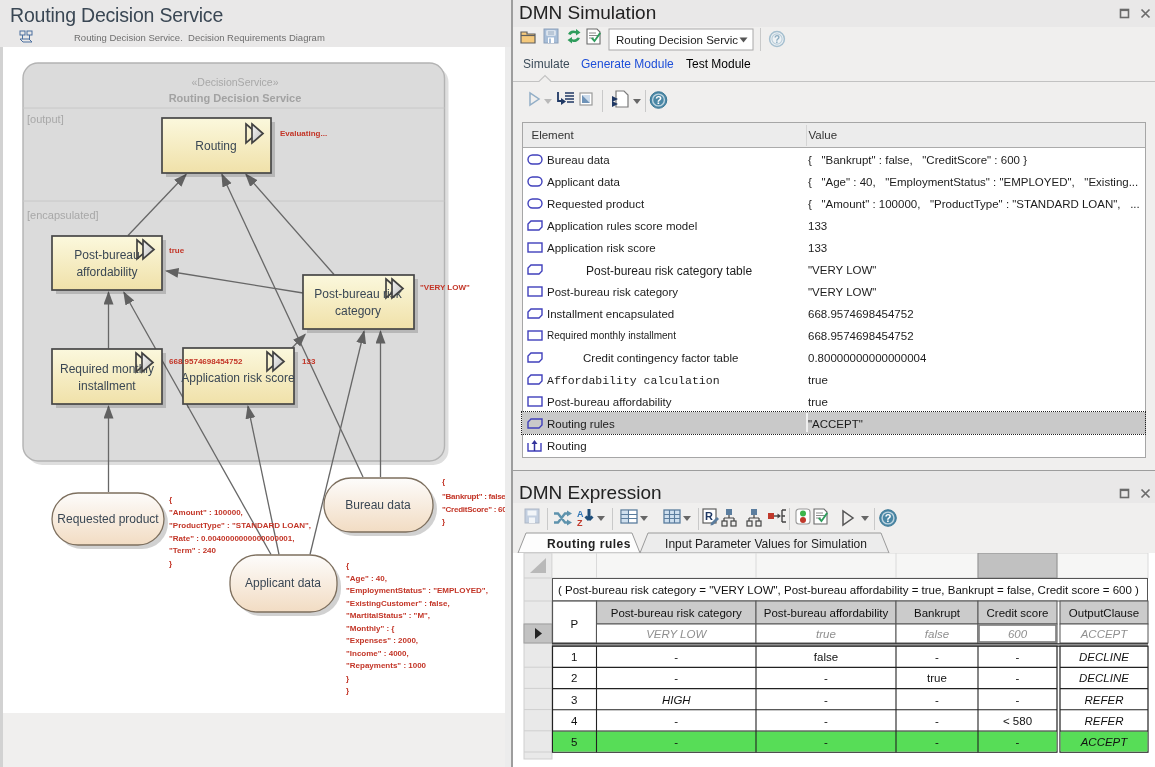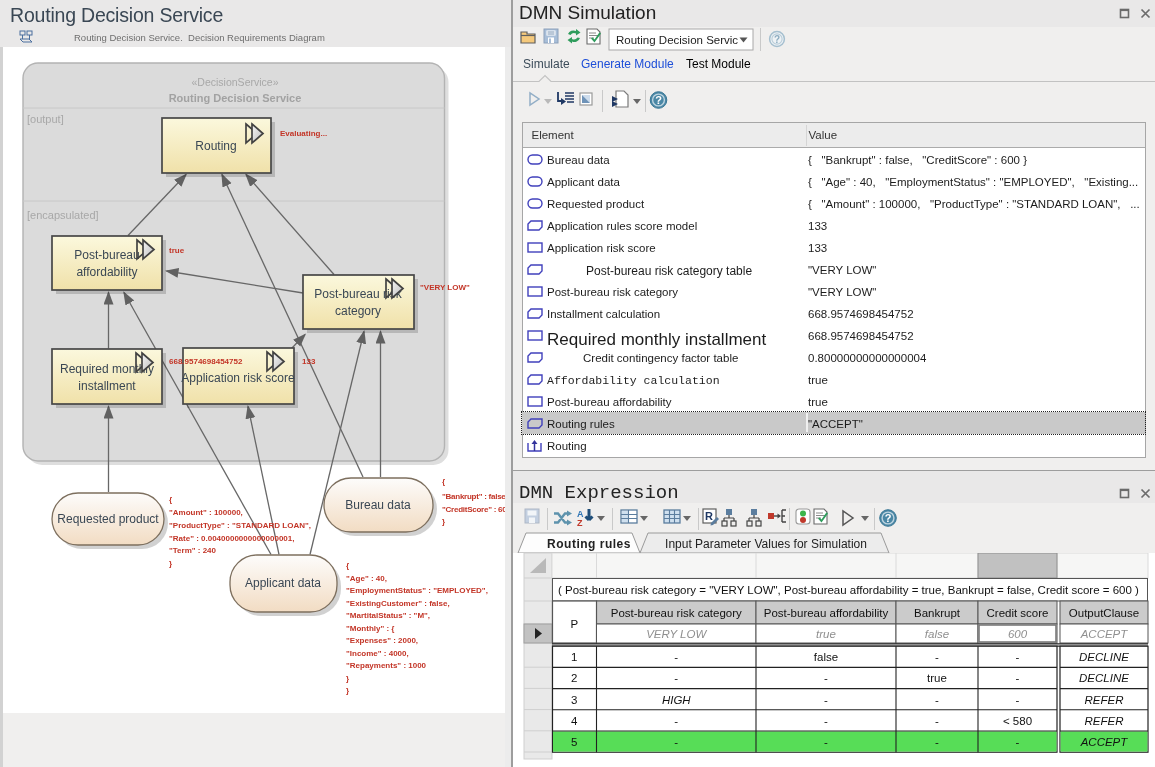--- a/index.html
+++ b/index.html
@@ -299,28 +299,28 @@
             <rect x="1" y="1" width="14" height="9" fill="none" stroke="#4040bc" stroke-width="1.4"></rect>
           </svg>
         </div>
       <span class="abs" style="left:24.5px;top:136.5px;font-size:11.5px;color:#1c1c1c;white-space:nowrap;">Post-bureau risk category</span>
       <span class="abs" style="left:285.5px;top:136.5px;font-size:11.5px;color:#1c1c1c;white-space:nowrap;">"VERY LOW"</span>
       <div class="abs" style="left:4.5px;top:159px;width:16px;height:14px;">
           <svg width="16" height="11" viewBox="0 0 16 11" style="position:absolute;left:0;top:0;">
             <path d="M4 1 L15 1 L15 7 L12 10 L1 10 L1 4 Z" fill="none" stroke="#4040bc" stroke-width="1.4"></path>
           </svg>
         </div>
-      <span class="abs" style="left:24.5px;top:158.5px;font-size:11.5px;color:#1c1c1c;white-space:nowrap;">Installment calculation</span>
+      <span class="abs" style="left:24.5px;top:158.5px;font-size:11.5px;color:#1c1c1c;white-space:nowrap;">Installment encapsulated</span>
       <span class="abs" style="left:285.5px;top:158.5px;font-size:11.5px;color:#1c1c1c;white-space:nowrap;">668.9574698454752</span>
       <div class="abs" style="left:4.5px;top:181px;width:16px;height:14px;">
           <svg width="16" height="11" viewBox="0 0 16 11" style="position:absolute;left:0;top:0;">
             <rect x="1" y="1" width="14" height="9" fill="none" stroke="#4040bc" stroke-width="1.4"></rect>
           </svg>
         </div>
-      <span class="abs" style="left:24.5px;top:180.5px;font-size:17px;color:#1c1c1c;white-space:nowrap;">Required monthly installment</span>
+      <span class="abs" style="left:24.5px;top:180.5px;font-size:10px;color:#1c1c1c;white-space:nowrap;">Required monthly installment</span>
       <span class="abs" style="left:285.5px;top:180.5px;font-size:11.5px;color:#1c1c1c;white-space:nowrap;">668.9574698454752</span>
       <div class="abs" style="left:4.5px;top:203px;width:16px;height:14px;">
           <svg width="16" height="11" viewBox="0 0 16 11" style="position:absolute;left:0;top:0;">
             <path d="M4 1 L15 1 L15 7 L12 10 L1 10 L1 4 Z" fill="none" stroke="#4040bc" stroke-width="1.4"></path>
           </svg>
         </div>
       <span class="abs" style="left:24.5px;top:202.5px;font-size:11.5px;color:#1c1c1c;white-space:nowrap;margin-left:36px;">Credit contingency factor table</span>
       <span class="abs" style="left:285.5px;top:202.5px;font-size:11.5px;color:#1c1c1c;white-space:nowrap;">0.80000000000000004</span>
       <div class="abs" style="left:4.5px;top:225px;width:16px;height:14px;">
           <svg width="16" height="11" viewBox="0 0 16 11" style="position:absolute;left:0;top:0;">
@@ -351,21 +351,21 @@
             <path d="M7.5 13 L7.5 4" stroke="#33339c" stroke-width="1.5" fill="none"></path>
             <path d="M4.5 6 L7.5 2 L10.5 6 Z" fill="#33339c"></path>
           </svg>
         </div>
       <span class="abs" style="left:24.5px;top:290.5px;font-size:11.5px;color:#1c1c1c;white-space:nowrap;">Routing</span>
     </div>
   </div>
 
   <div id="expr" class="abs" style="left:513px;top:470px;width:642px;height:297px;background:#f0efee;border-top:1px solid #9d9d9d;">
     <div class="abs" style="left:0;top:0;width:642px;height:32px;background:#e9e8e8;"></div>
-    <div class="abs" style="left:6px;top:11px;font-size:19px;color:#222;font-family:Liberation Mono, monospace;">DMN Expression</div>
+    <div class="abs" style="left:6px;top:11px;font-size:19px;color:#222;">DMN Expression</div>
     <svg class="abs" style="left:606px;top:17px;" width="34" height="12" viewBox="0 0 34 12">
       <rect x="1.5" y="1.5" width="8" height="8" fill="none" stroke="#6b6b6b" stroke-width="1.6"></rect>
       <path d="M1.5 2.2 L9.5 2.2" stroke="#6b6b6b" stroke-width="1.8"></path>
       <path d="M22.5 1.5 L30.5 9.5 M30.5 1.5 L22.5 9.5" stroke="#6b6b6b" stroke-width="1.7"></path>
     </svg>
 
     <svg class="abs" style="left:0;top:36px;" width="642" height="26" viewBox="0 0 642 26">
       <g transform="translate(12,2)">
         <rect x="0" y="0" width="14" height="14" fill="#c3cfe0" stroke="#aeb8c6" stroke-width="1"></rect>
         <rect x="2.5" y="1.5" width="9" height="5" fill="#f2f5f8"></rect>

